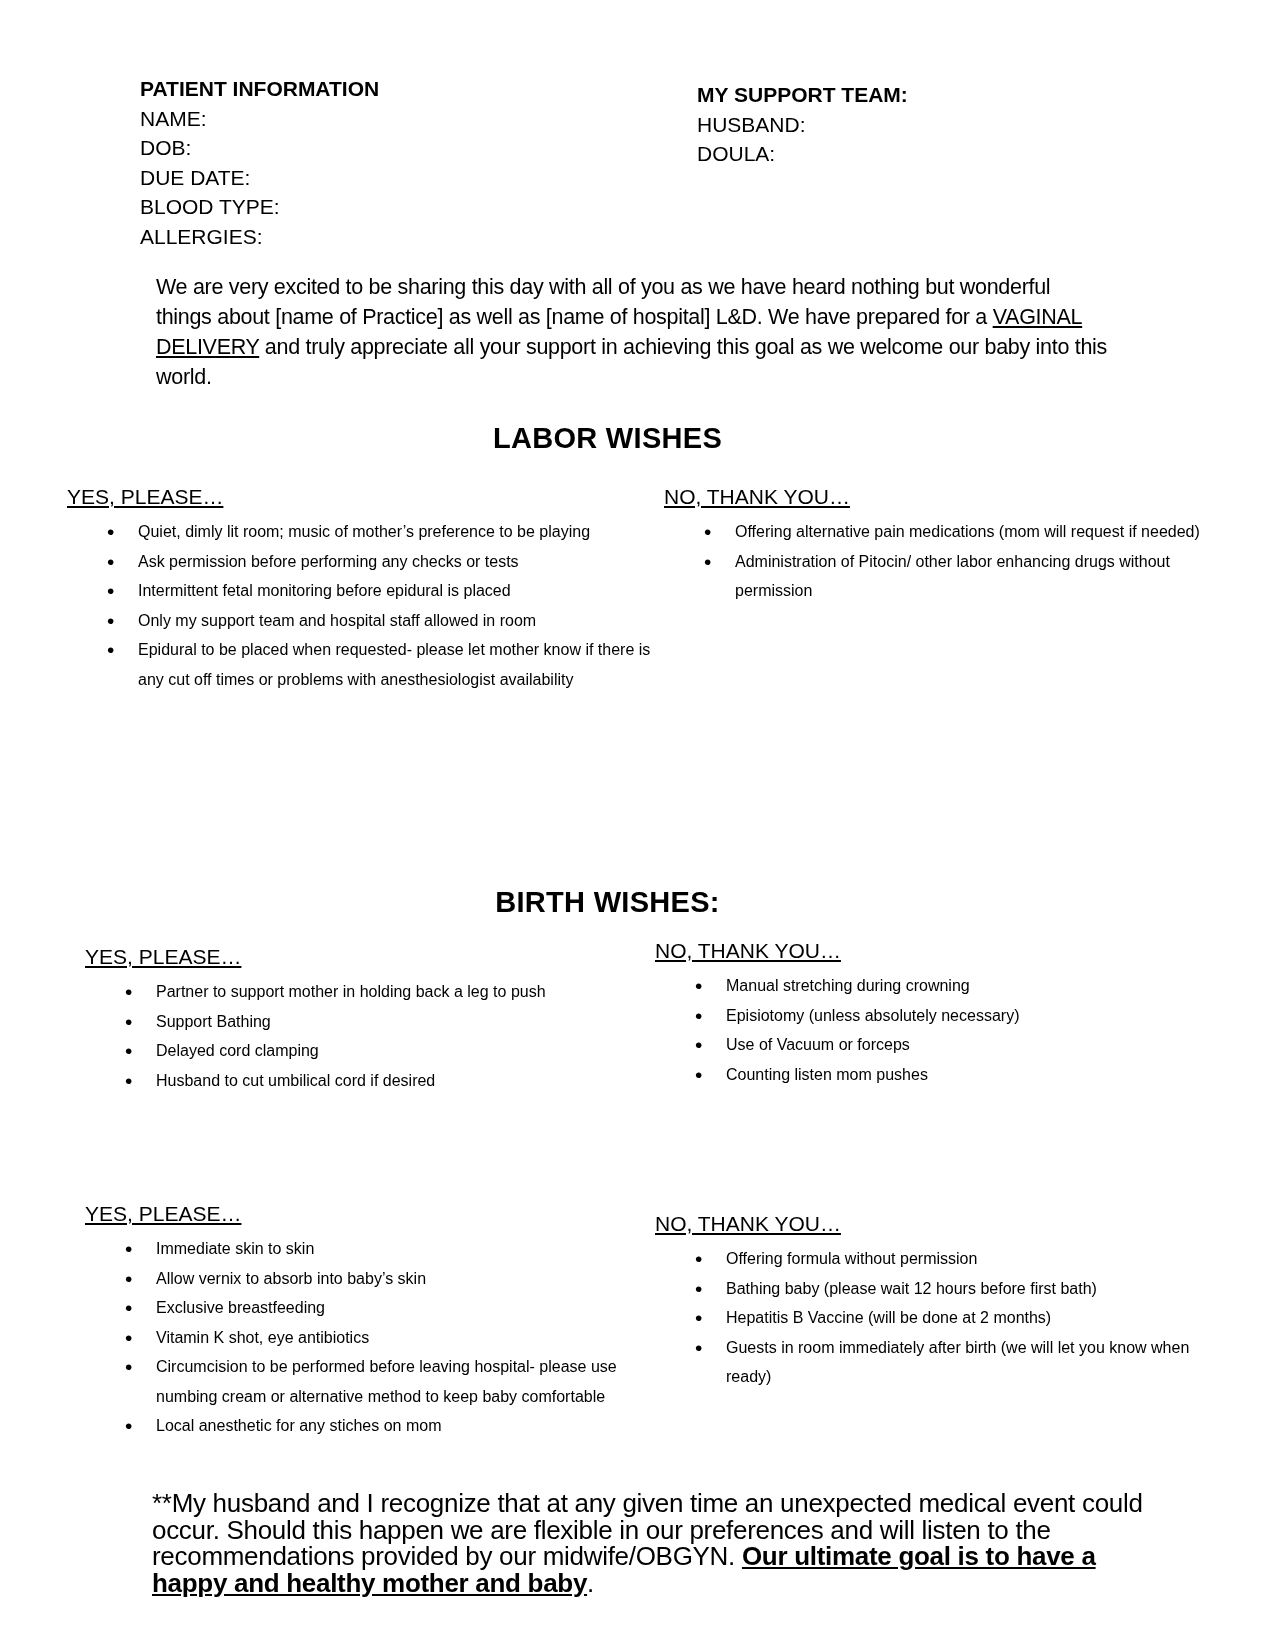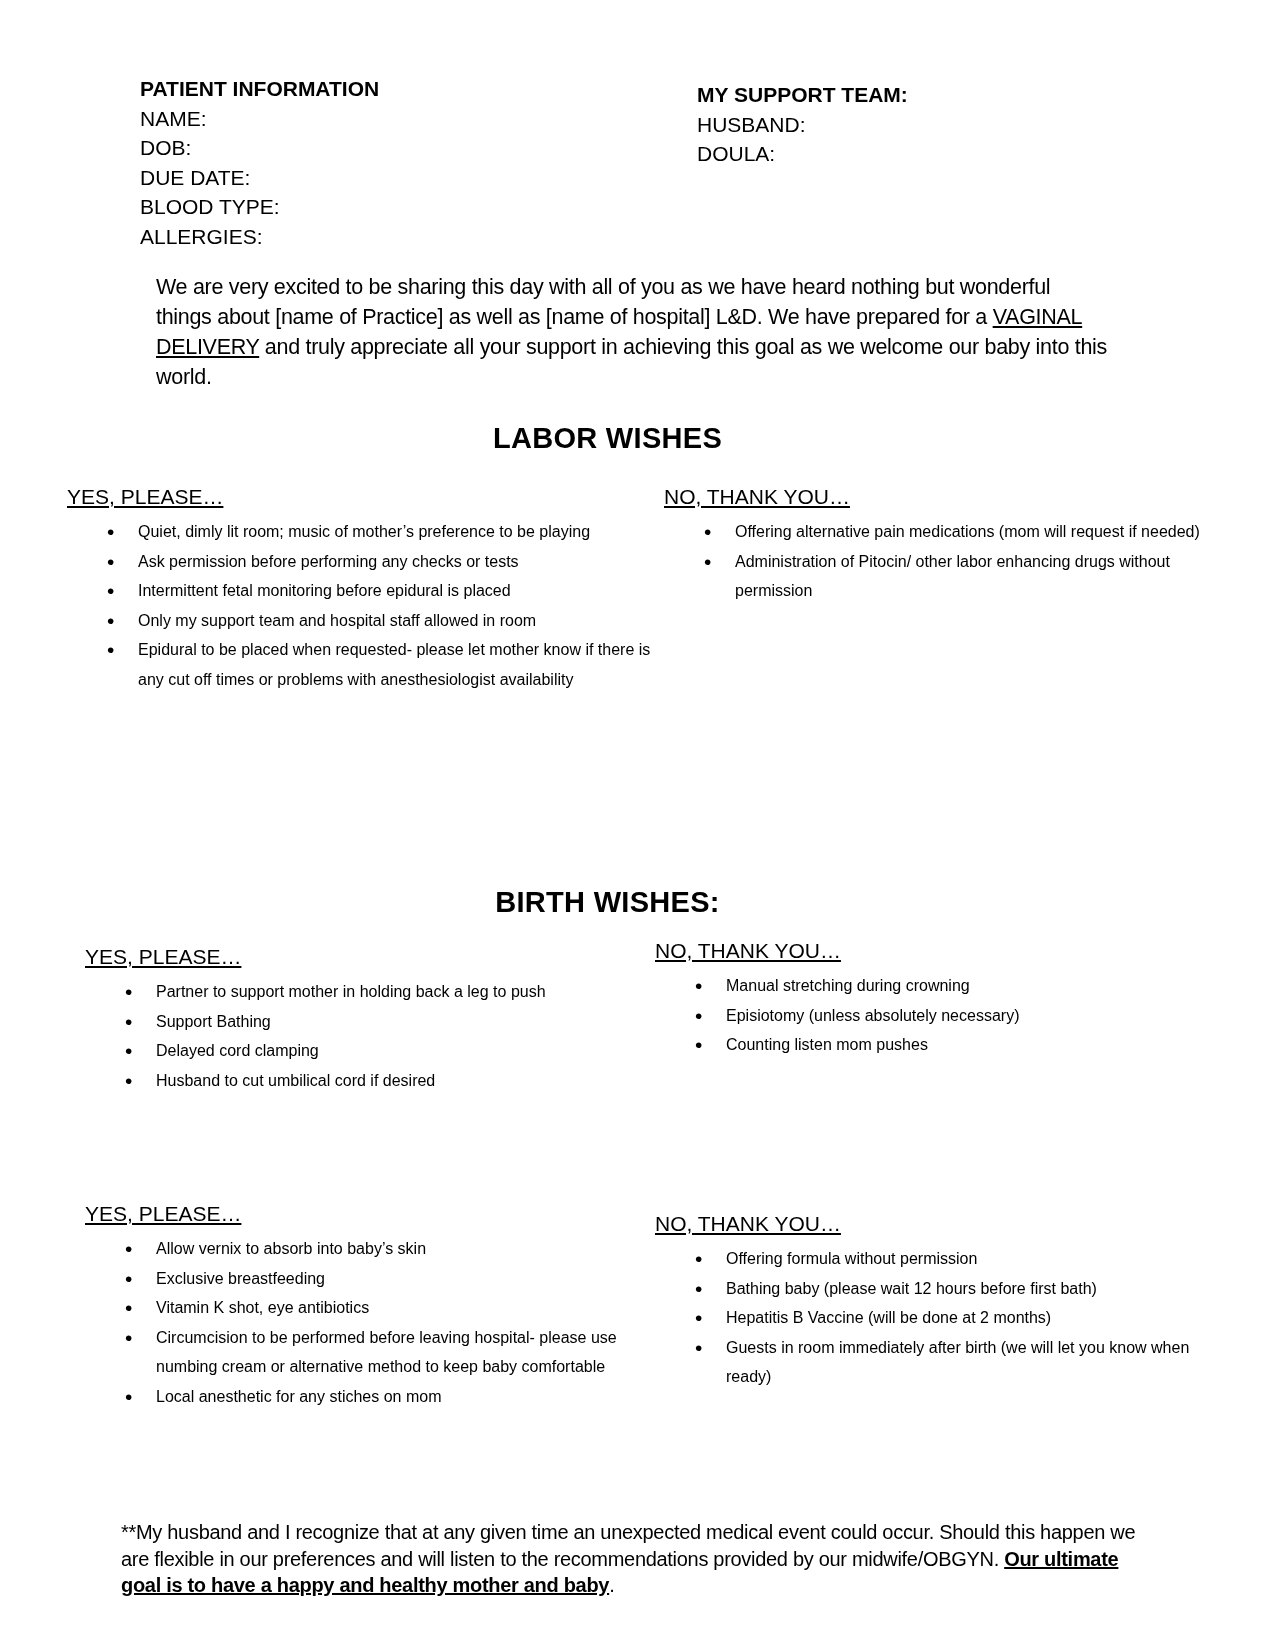--- a/index.html
+++ b/index.html
@@ -65,22 +65,22 @@
     font-size: 16px; line-height: 29.5px;
   }
   ul.wish-list li::before {
     content: "\2022";
     position: absolute; left: 40px; top: 0;
     font-size: 21px;
   }
 
   
   .footer-note {
-    position: absolute; left: 121px; top: 1490px; width: 1015px;
-    font-size: 20px; line-height: 26.5px; letter-spacing: -0.3px; margin-top: 29px;
+    position: absolute; left: 152px; top: 1490px; width: 1015px;
+    font-size: 26px; line-height: 26.5px; letter-spacing: -0.3px;
   }
   .strong-u { font-weight: bold; text-decoration: underline; }
 </style>
 </head>
 <body>
 
 <div class="page">
 
   <div class="info-block patient-block">
     <div class="block-title">PATIENT INFORMATION</div>
@@ -129,29 +129,31 @@
         <li>Support Bathing</li>
         <li>Delayed cord clamping</li>
         <li>Husband to cut umbilical cord if desired</li>
       </ul>
     </div>
     <div class="col col-right">
       <div class="col-heading">NO, THANK YOU…</div>
       <ul class="wish-list">
         <li>Manual stretching during crowning</li>
         <li>Episiotomy (unless absolutely necessary)</li>
+        <li>Use of Vacuum or forceps</li>
         <li>Counting listen mom pushes</li>
       </ul>
     </div>
   </div>
 
   <div class="columns" id="postpartum-columns">
     <div class="col col-left">
       <div class="col-heading">YES, PLEASE…</div>
       <ul class="wish-list">
+        <li>Immediate skin to skin</li>
         <li>Allow vernix to absorb into baby’s skin</li>
         <li>Exclusive breastfeeding</li>
         <li>Vitamin K shot, eye antibiotics</li>
         <li>Circumcision to be performed before leaving hospital- please use numbing cream or alternative method to keep baby comfortable</li>
         <li>Local anesthetic for any stiches on mom</li>
       </ul>
     </div>
     <div class="col col-right">
       <div class="col-heading">NO, THANK YOU…</div>
       <ul class="wish-list">

